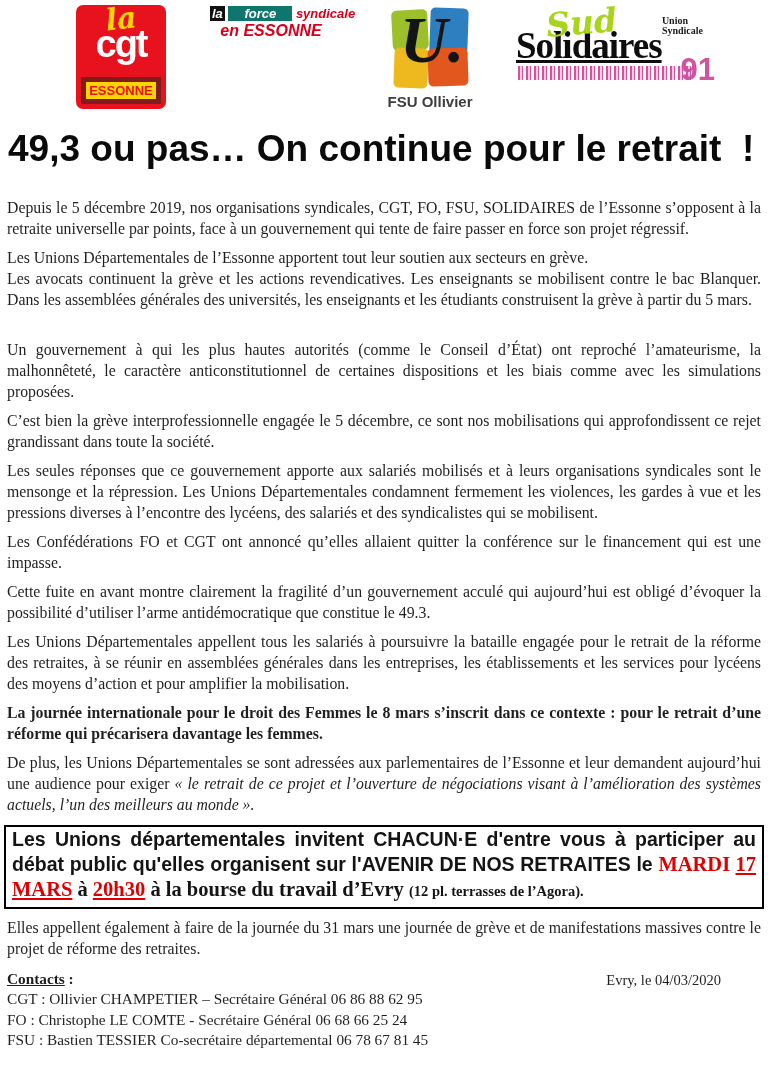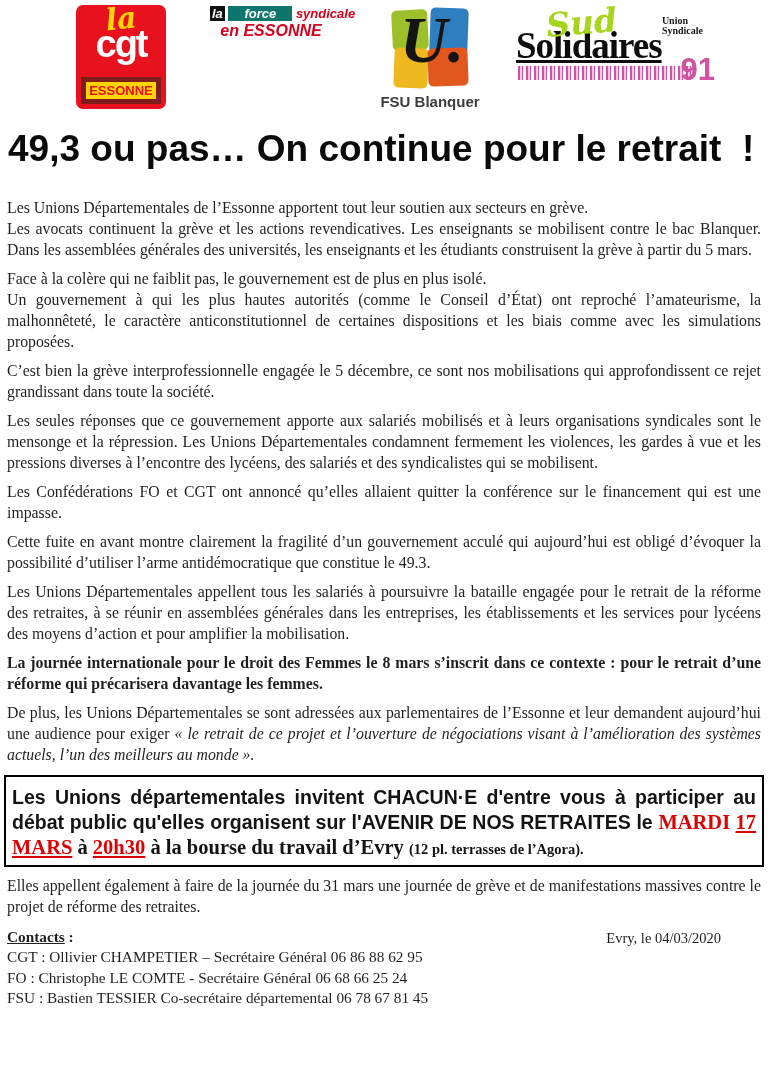--- a/index.html
+++ b/index.html
@@ -44,21 +44,21 @@
     background:repeating-linear-gradient(90deg,#cf53a0 0 2px,rgba(207,83,160,.30) 2px 4px,#cf53a0 4px 5px,rgba(255,255,255,0) 5px 8px);}
   .sol-91{position:absolute;right:6px;top:42px;font:bold 31px "Liberation Sans",sans-serif;color:#cf53a0;z-index:1;}
   
   .doc-title{margin:15px 6px 0 8px;font:bold 37px "Liberation Sans",sans-serif;color:#0a0a0a;letter-spacing:0;line-height:44px;white-space:nowrap;}
   
   .doc-main{padding:18px 7px 0 7px;}
   .doc-main p{margin:8px 0;font-size:15.8px;line-height:21px;text-align:justify;}
   .bold-p{font-weight:bold;}
   .quote{font-style:italic;}
   
-  .debate-box{margin:10px -3px 0 -3px;border:2px solid #000;padding:9px 6px 4px 6px;text-align:justify;line-height:25px;}
+  .debate-box{margin:10px -3px 0 -3px;border:2px solid #000;padding:1px 6px 4px 6px;text-align:justify;line-height:25px;}
   .box-sans{font:bold 19.5px "Liberation Sans",sans-serif;color:#141414;}
   .box-red{font:bold 20.5px "Liberation Serif",serif;color:#dd0000;}
   .box-red.u{text-decoration:underline;}
   .box-serif{font:bold 20.5px "Liberation Serif",serif;color:#141414;}
   .box-small{font:bold 14.5px "Liberation Serif",serif;color:#141414;}
   
   .contacts{position:relative;margin:10px 7px 0 7px;font-size:15.3px;line-height:20px;}
   .c-label{font-weight:bold;text-decoration:underline;}
   .c-colon{font-weight:bold;}
   .c-date{position:absolute;right:40px;top:1px;font-size:14.5px;}
@@ -85,42 +85,43 @@
   </div>
 
   <div class="logo logo-fsu">
     <div class="fsu-grid">
       <div class="fsu-q fsu-tl"></div>
       <div class="fsu-q fsu-tr"></div>
       <div class="fsu-q fsu-bl"></div>
       <div class="fsu-q fsu-br"></div>
       <div class="fsu-u">U.</div>
     </div>
-    <div class="fsu-caption">FSU Blanquer</div>
+    <div class="fsu-caption">FSU Ollivier</div>
   </div>
 
   <div class="logo logo-sol">
     <span class="sol-sud">Sud</span>
     <div class="sol-union">
       <div>Union</div>
       <div>Syndicale</div>
     </div>
     <div class="sol-name">Solidaires</div>
     <div class="sol-91">91</div>
     <div class="sol-crowd"></div>
   </div>
 
 </div>
 
 <h1 class="doc-title">49,3 ou pas… On continue pour le retrait&nbsp; !</h1>
 
 <div class="doc-main">
+  <p>Depuis le 5 décembre 2019, nos organisations syndicales, CGT, FO, FSU, SOLIDAIRES de l’Essonne s’opposent à la retraite universelle par points, face à un gouvernement qui tente de faire passer en force son projet régressif.</p>
   <p><span>Les Unions Départementales de l’Essonne apportent tout leur soutien aux secteurs en grève.</span><br>
      <span>Les avocats continuent la grève et les actions revendicatives. Les enseignants se mobilisent contre le bac Blanquer. Dans les assemblées générales des universités, les enseignants et les étudiants construisent la grève à partir du 5 mars.</span></p>
-  <p><span>Face à la colère qui ne faiblit pas, le gouvernement est de plus en plus isolé.</span><br>
+  <p><br>
      <span>Un gouvernement à qui les plus hautes autorités (comme le Conseil d’État) ont reproché l’amateurisme, la malhonnêteté, le caractère anticonstitutionnel de certaines dispositions et les biais comme avec les simulations proposées.</span></p>
   <p>C’est bien la grève interprofessionnelle engagée le 5 décembre, ce sont nos mobilisations qui approfondissent ce rejet grandissant dans toute la société.</p>
   <p>Les seules réponses que ce gouvernement apporte aux salariés mobilisés et à leurs organisations syndicales sont le mensonge et la répression. Les Unions Départementales condamnent fermement les violences, les gardes à vue et les pressions diverses à l’encontre des lycéens, des salariés et des syndicalistes qui se mobilisent.</p>
   <p>Les Confédérations FO et CGT ont annoncé qu’elles allaient quitter la conférence sur le financement qui est une impasse.</p>
   <p>Cette fuite en avant montre clairement la fragilité d’un gouvernement acculé qui aujourd’hui est obligé d’évoquer la possibilité d’utiliser l’arme antidémocratique que constitue le 49.3.</p>
   <p>Les Unions Départementales appellent tous les salariés à poursuivre la bataille engagée pour le retrait de la réforme des retraites, à se réunir en assemblées générales dans les entreprises, les établissements et les services pour lycéens des moyens d’action et pour amplifier la mobilisation.</p>
   <p class="bold-p">La journée internationale pour le droit des Femmes le 8 mars s’inscrit dans ce contexte : pour le retrait d’une réforme qui précarisera davantage les femmes.</p>
   <p><span>De plus, les Unions Départementales se sont adressées aux parlementaires de l’Essonne et leur demandent aujourd’hui une audience pour exiger </span><span class="quote">« le retrait de ce projet et l’ouverture de négociations visant à l’amélioration des systèmes actuels, l’un des meilleurs au monde ».</span></p>
 
   <div class="debate-box">

